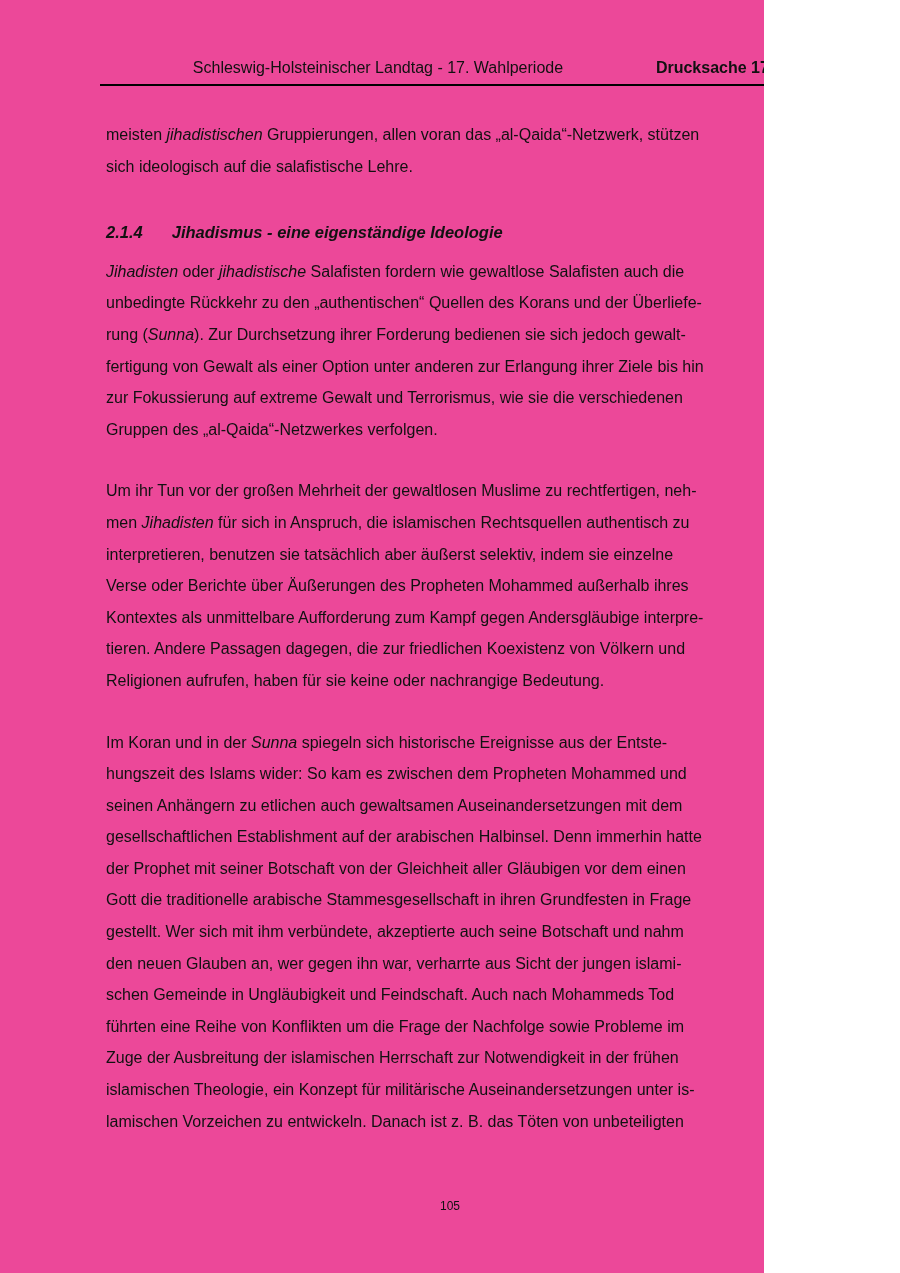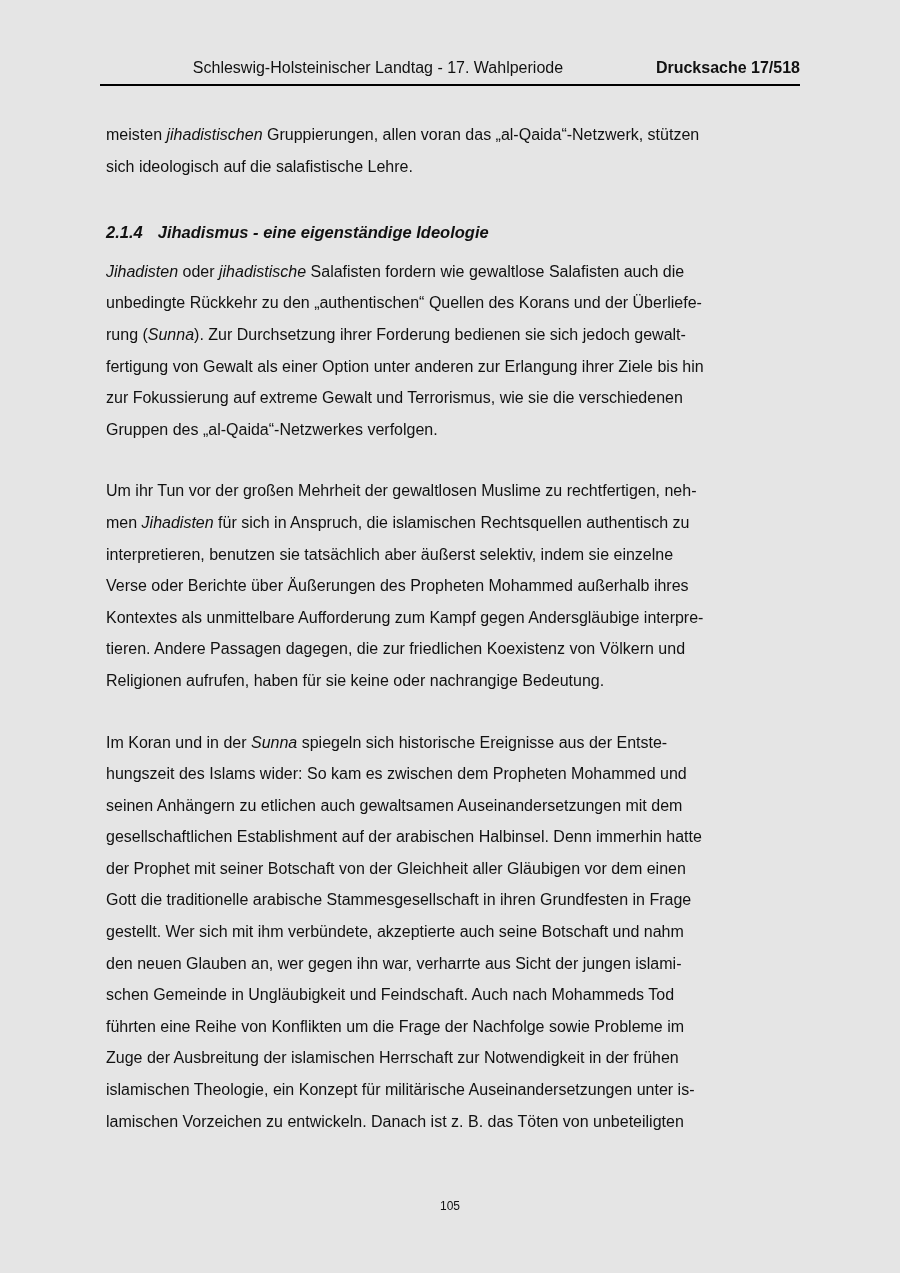--- a/index.html
+++ b/index.html
@@ -2,23 +2,23 @@
 <html><head>
 <meta charset="utf-8">
 <style>
   html, body {
     margin: 0;
     padding: 0;
     background: #ffffff;
   }
   .page {
     position: relative;
-    width: 900px;
+    width: 764px;
     height: 1273px;
-    background: #e5e5e5;
+    background: #ec4899;
     color: #111111;
     font-family: "Liberation Sans", sans-serif;
     overflow: hidden;
   }
   
   .header {
     position: absolute;
     top: 50px;
     left: 100px;
     width: 700px;
@@ -58,21 +58,21 @@
   }
   .heading {
     margin: 35px 0 7px 0;
     font-weight: bold;
     font-style: italic;
     font-size: 16.5px;
     line-height: 31.6px;
     white-space: pre;
   }
   .h-num {
-    margin-right: 15px;
+    margin-right: 29px;
   }
   
   .footer {
     position: absolute;
     top: 1191px;
     left: 0;
     width: 900px;
     text-align: center;
     font-size: 12px;
     line-height: 31.6px;

